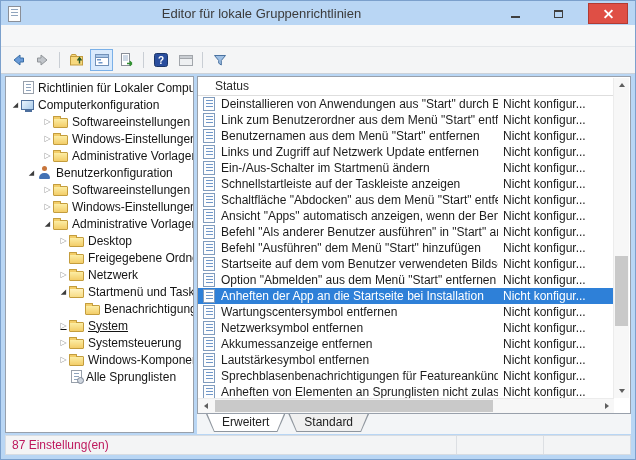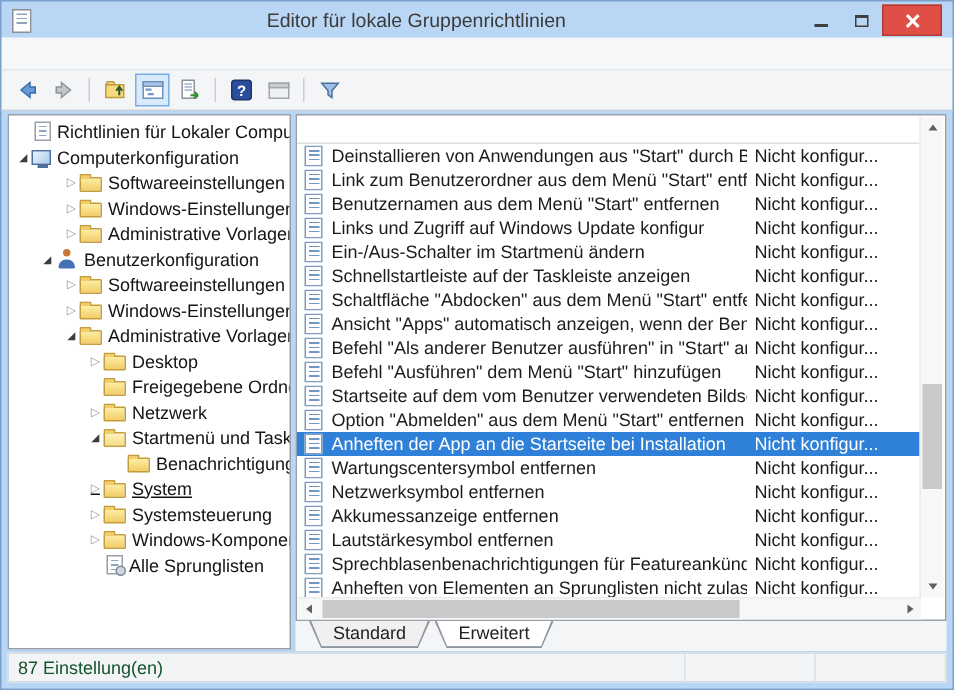--- a/index.html
+++ b/index.html
@@ -1,20 +1,20 @@
 <!DOCTYPE html>
 <html style="--frame: #b9d6f4; --selection: #2e80d8; --close: #df4f45;"><head>
 <meta charset="utf-8">
 <style>
   html,body{margin:0;padding:0;background:#e8e8e8;font-family:"Liberation Sans",sans-serif;}
   .window{width:636px;height:460px;box-sizing:border-box;background:var(--frame,#b9d6f4);
     border:1px solid #7ba0cc;display:flex;flex-direction:column;overflow:hidden;
     font-family:"Liberation Sans",sans-serif;}
   
-  .titlebar{height:23px;display:flex;align-items:center;padding:1px 7px 0 7px;flex:none;}
+  .titlebar{height:23px;display:flex;align-items:center;padding:1px 7px 0 7px;flex:none;gap:16px;}
   .app-icon{width:11px;height:14px;background:#fdfdfd;border:1px solid #8a8f98;position:relative;flex:none;}
   .app-icon::before{content:"";position:absolute;left:2px;top:2px;right:2px;height:9px;
     background:repeating-linear-gradient(to bottom,#8fa4bd 0 1px,transparent 1px 3px);}
   .title{flex:1;text-align:center;font-size:13px;color:#3b3b3b;white-space:nowrap;overflow:hidden;}
   .winbtn{width:27px;height:19px;display:flex;align-items:center;justify-content:center;flex:none;cursor:default;}
   .glyph-min{width:9px;height:2px;background:#3f3f3f;margin-top:6px;}
   .glyph-max{width:9px;height:8px;border:1px solid #3f3f3f;box-sizing:border-box;border-top-width:2px;}
   .winbtn.close{width:38px;background:var(--close,#df4f45);border:1px solid #b23a32;position:relative;}
   .glyph-close{position:relative;width:11px;height:11px;}
   .glyph-close::before,.glyph-close::after{content:"";position:absolute;left:0;top:5px;width:11px;height:2px;background:#fff;}
@@ -92,21 +92,21 @@
   .hthumb{position:absolute;top:1px;bottom:1px;left:2px;width:72%;background:#c9c9c9;}
   
   .tabstrip{height:20px;display:flex;align-items:flex-start;padding-left:9px;background:#f3f5f7;flex:none;}
   .tab-outer{height:18px;position:relative;margin-right:3px;background:#8f969e;
     clip-path:polygon(0 0,100% 0,calc(100% - 8px) 100%,8px 100%);}
   .tab-inner{height:17px;line-height:16px;padding:0 16px;font-size:12px;color:#222;background:#f0f0f0;
     clip-path:polygon(1.5px 0,calc(100% - 1.5px) 0,calc(100% - 8.5px) 100%,8.5px 100%);}
   .tab-outer.active .tab-inner{background:#fff;}
   
   .statusbar{height:20px;margin:2px 4px 4px 4px;background:#f3f4f5;border:1px solid #d7dce2;
-    display:flex;align-items:center;font-size:12px;color:#14532d;flex:none;box-sizing:border-box;}
+    display:flex;align-items:center;font-size:12px;color:#be185d;flex:none;box-sizing:border-box;}
   .status-text{padding-left:6px;flex:1;}
   .status-cell{width:86px;height:100%;border-left:1px solid #dcdfe3;flex:none;}
 </style>
 </head>
 <body>
 
 <div class="window">
 
   <div class="titlebar">
     <span class="app-icon"></span>
@@ -276,20 +276,21 @@
           <span class="twisty"></span>
           <span class="t-icon"></span>
           <span class="t-label">Alle Sprunglisten</span>
         </div>
     </div>
 
     <div class="right-col">
       <div class="list-panel">
 
         <div class="lheader">
+          <span class="h-status">Status</span>
         </div>
 
         <div class="rows">
           <div class="list-row">
               <span class="cell name">
                 <span class="doc-icon"></span>
                 <span>Deinstallieren von Anwendungen aus "Start" durch Benutzer...</span>
               </span>
               <span class="cell status">Nicht konfigur...</span>
             </div>
@@ -303,21 +304,21 @@
             <div class="list-row">
               <span class="cell name">
                 <span class="doc-icon"></span>
                 <span>Benutzernamen aus dem Menü "Start" entfernen</span>
               </span>
               <span class="cell status">Nicht konfigur...</span>
             </div>
             <div class="list-row">
               <span class="cell name">
                 <span class="doc-icon"></span>
-                <span>Links und Zugriff auf Windows Update konfigur</span>
+                <span>Links und Zugriff auf Netzwerk Update entfernen</span>
               </span>
               <span class="cell status">Nicht konfigur...</span>
             </div>
             <div class="list-row">
               <span class="cell name">
                 <span class="doc-icon"></span>
                 <span>Ein-/Aus-Schalter im Startmenü ändern</span>
               </span>
               <span class="cell status">Nicht konfigur...</span>
             </div>
@@ -433,25 +434,25 @@
           <span class="sb-arrow sb-up"></span>
           <span class="vtrack">
               <span class="vthumb"></span>
             </span>
           <span class="sb-arrow sb-down"></span>
         </div>
 
       </div>
 
       <div class="tabstrip">
-        <div class="tab-outer">
+        <div class="tab-outer active">
+            <div class="tab-inner">Erweitert</div>
+          </div>
+          <div class="tab-outer">
             <div class="tab-inner">Standard</div>
-          </div>
-          <div class="tab-outer active">
-            <div class="tab-inner">Erweitert</div>
           </div>
       </div>
     </div>
 
   </div>
 
   <div class="statusbar">
     <span class="status-text">87 Einstellung(en)</span>
     <span class="status-cell"></span>
     <span class="status-cell"></span>

